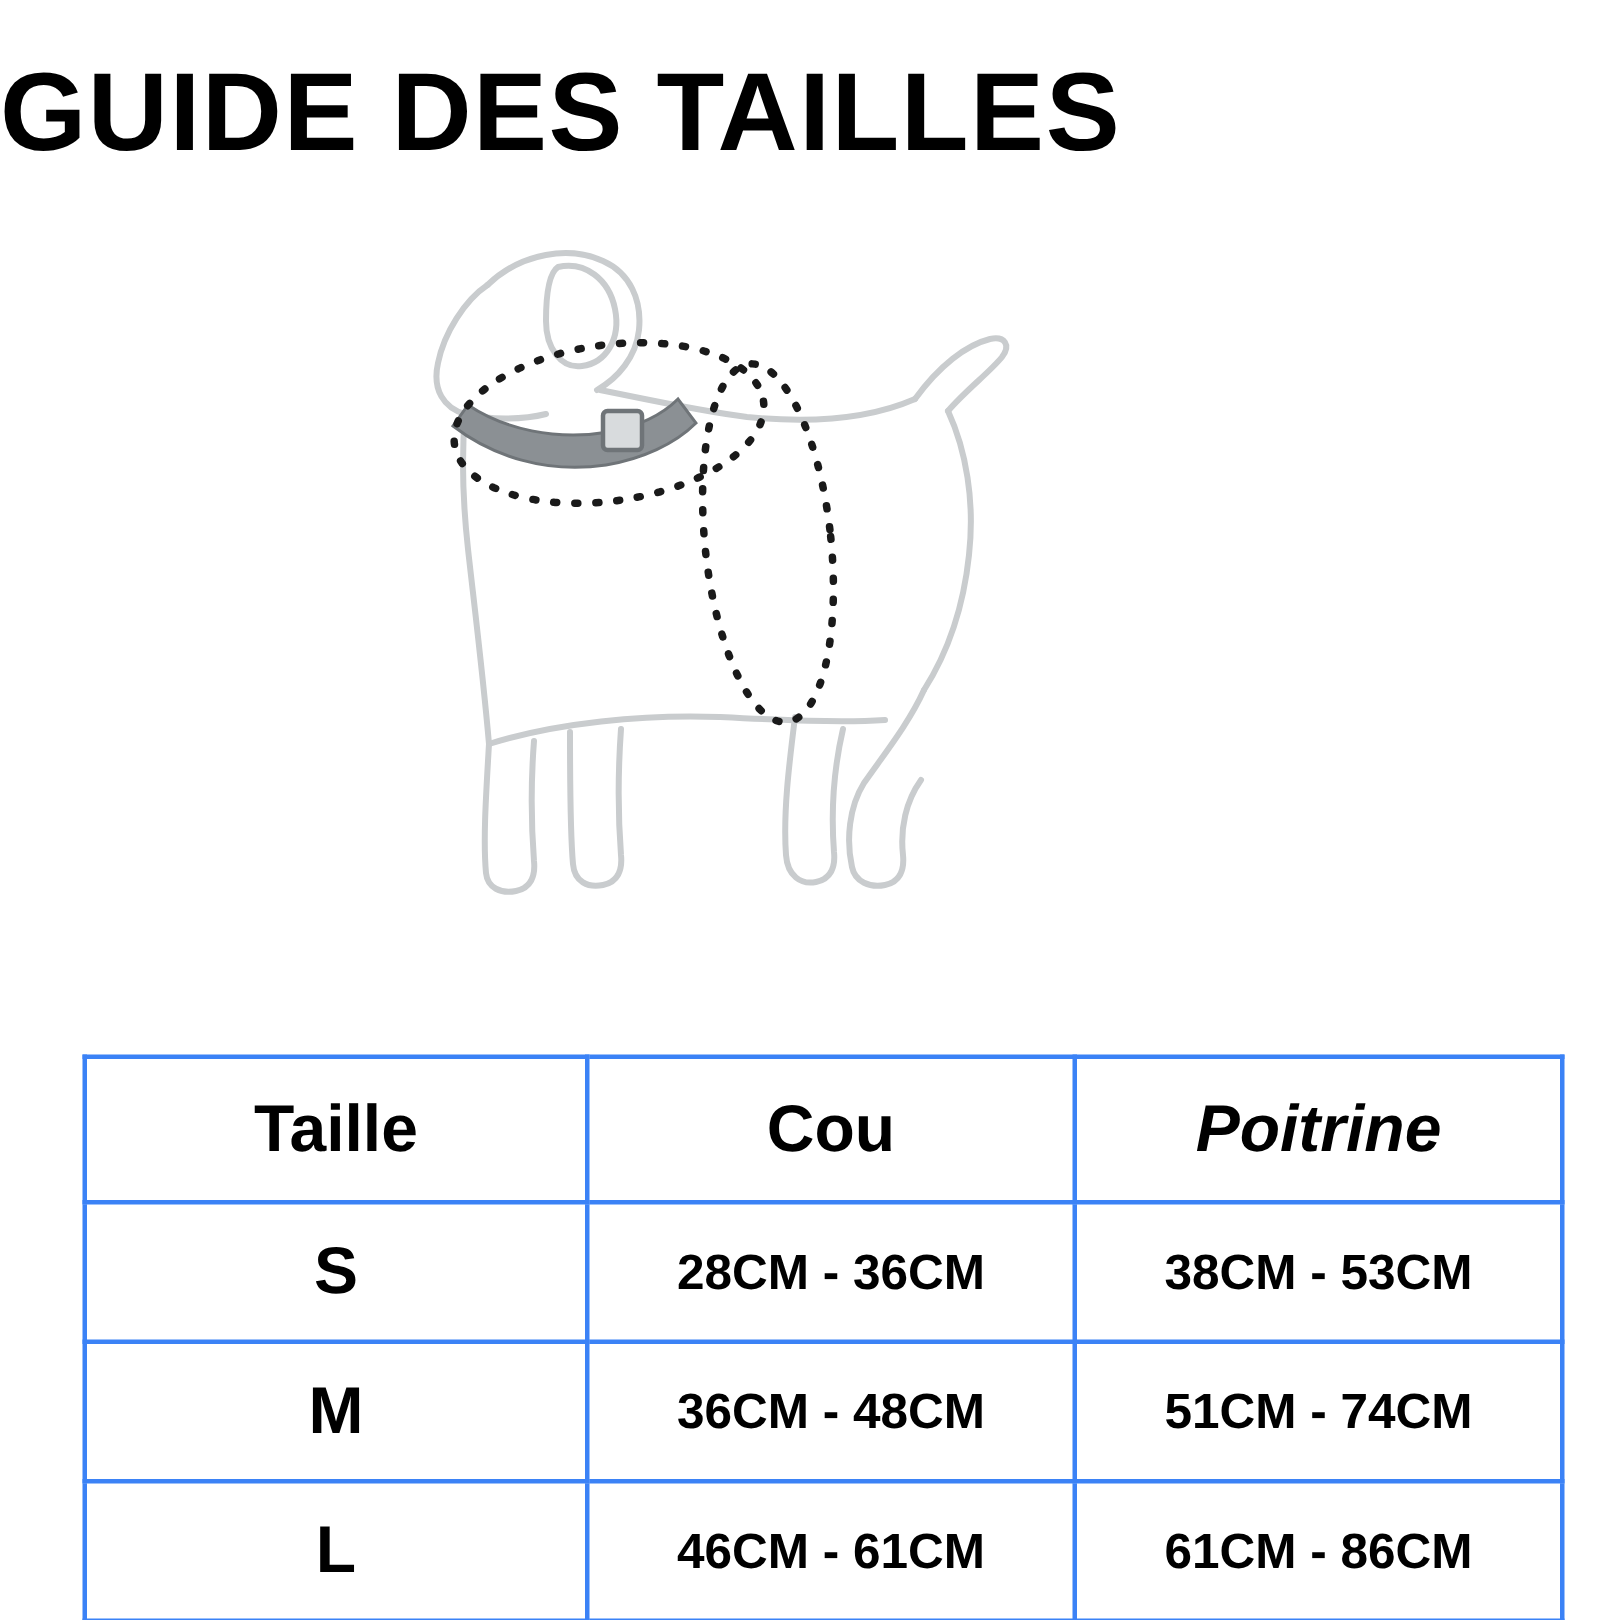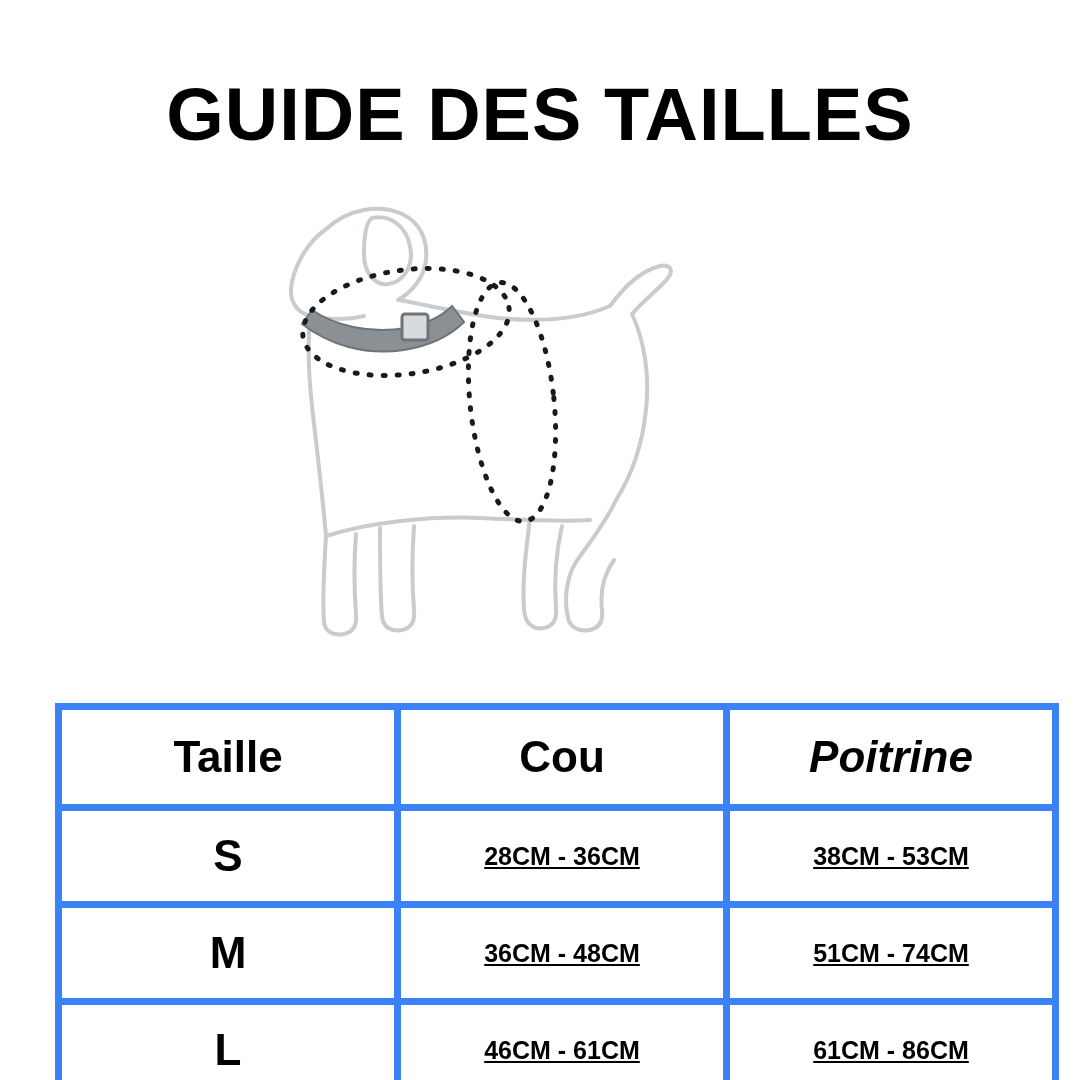--- a/index.html
+++ b/index.html
@@ -14,26 +14,26 @@
     color: #000000;
     overflow: hidden;
   }
   .page {
     position: relative;
     width: 1080px;
     height: 1080px;
     box-sizing: border-box;
   }
   .title {
-    text-align: center;
+    text-align: left;
     font-size: 74px;
     font-weight: bold;
     letter-spacing: 1px;
     line-height: 1;
-    padding-top: 78px;
+    padding-top: 38px;
     margin: 0;
     white-space: nowrap;
   }
   .illustration {
     position: relative;
     width: 1080px;
     height: 480px;
     margin-top: 18px;
   }
   .illustration svg {
@@ -43,41 +43,40 @@
   .size-table {
     position: absolute;
     left: 55px;
     top: 703px;
     width: 970px;
     border-collapse: collapse;
     table-layout: fixed;
   }
   .size-table th,
   .size-table td {
-    border: 7px solid #3b82f6;
+    border: 3px solid #3b82f6;
     text-align: center;
     vertical-align: middle;
     font-weight: bold;
   }
   .size-table th {
     height: 92px;
     font-size: 44px;
   }
   .size-table td {
     height: 88px;
   }
   .col-size { width: 330px; }
   .col-neck { width: 320px; }
   .col-chest { width: 320px; font-style: italic; }
   td.cell-size {
     font-size: 44px;
   }
   td.cell-meas {
-    font-size: 25px;
-    text-decoration: underline;
+    font-size: 33px;
   }
 </style>
 </head>
 <body>
 
 <div class="page">
 
   <h1 class="title">GUIDE DES TAILLES</h1>
 
   <div class="illustration">

